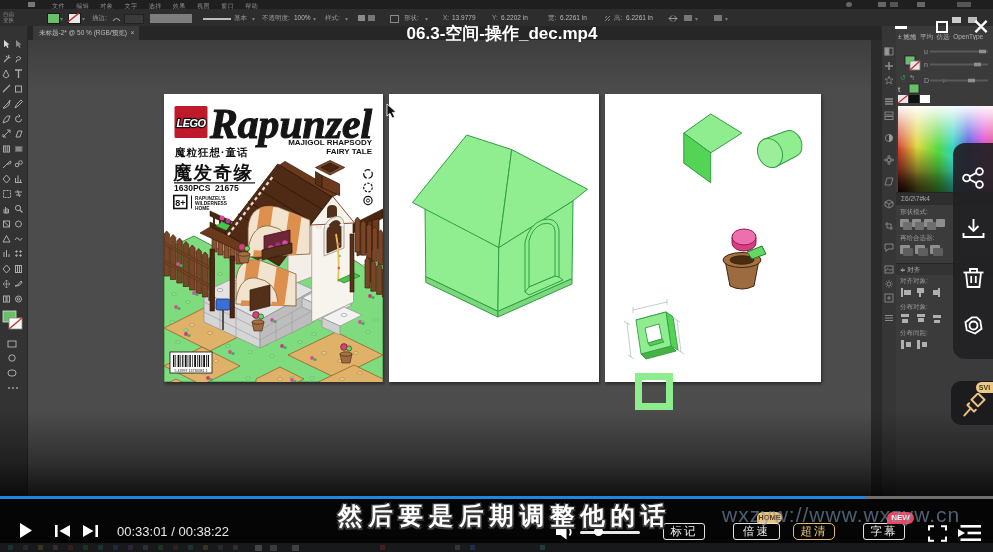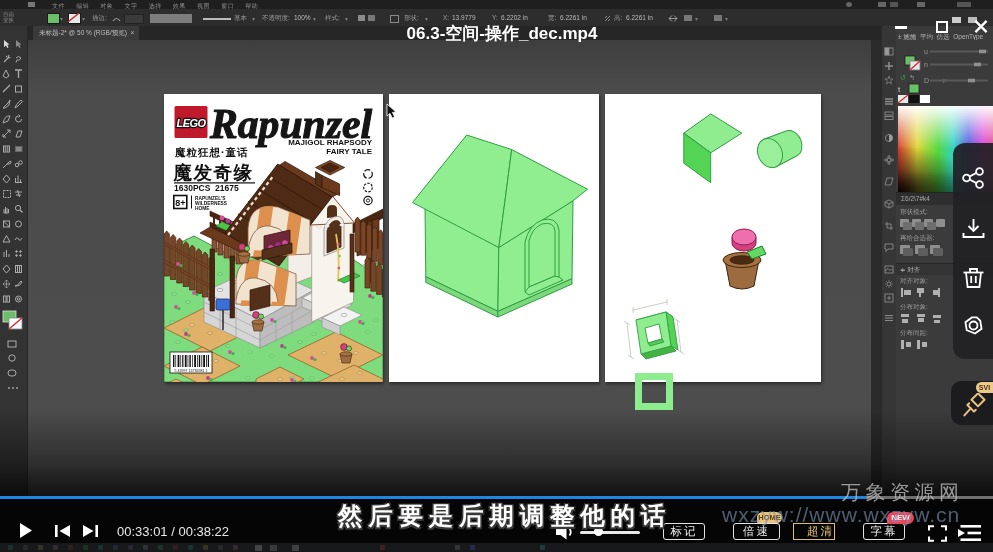--- a/index.html
+++ b/index.html
@@ -777,21 +777,21 @@
       </svg>
     <div class="txt" style="left:117px;top:25px;font-size:13px;color:#e8e8e8;">00:33:01 / 00:38:22</div>
     <svg class="abs" style="left:556px;top:25px" width="20" height="16" viewBox="0 0 20 16">
       <polygon points="0,5 4.5,5 10.5,0.5 10.5,15.5 4.5,11 0,11" fill="#fff"></polygon>
       <path d="M13.5,4.5 Q16,8 13.5,11.5" stroke="#fff" stroke-width="1.8" fill="none"></path>
     </svg>
     <div class="abs" style="left:580px;top:32px;width:60px;height:2.6px;background:#e8e8e8;border-radius:2px;"></div>
     <div class="abs" style="left:594px;top:28px;width:9px;height:9px;background:#fff;border-radius:50%;"></div>
     <div class="abs" style="left:663px;top:24px;width:40px;height:15px;border:1.5px solid #e2e2e2;border-radius:3px;color:#efefef;font-size:11.5px;line-height:15px;text-align:center;letter-spacing:2px;">标记</div>
     <div class="abs" style="left:733px;top:24px;width:45px;height:15px;border:1.5px solid #e2e2e2;border-radius:3px;color:#efefef;font-size:11.5px;line-height:15px;text-align:center;letter-spacing:2px;">倍速</div>
-    <div class="abs" style="left:793px;top:24px;width:40px;height:15px;border:1.5px solid #e3bd6f;border-radius:0;color:#eac878;font-size:11.5px;line-height:15px;text-align:right;letter-spacing:2px;">超清</div>
+    <div class="abs" style="left:793px;top:24px;width:40px;height:15px;border:1.5px solid #e3bd6f;border-radius:5px;color:#eac878;font-size:11.5px;line-height:15px;text-align:center;letter-spacing:2px;">超清</div>
     <div class="abs" style="left:863px;top:24px;width:40px;height:15px;border:1.5px solid #e2e2e2;border-radius:3px;color:#efefef;font-size:11.5px;line-height:15px;text-align:center;letter-spacing:2px;">字幕</div>
     <div class="abs" style="left:757px;top:13px;width:25px;height:11px;background:#ebc479;border-radius:6px 6px 6px 1px;color:#5a3a14;font-size:7.5px;font-weight:bold;line-height:11px;text-align:center;">HOME</div>
     <div class="abs" style="left:887px;top:13px;width:27px;height:12px;background:#e8455c;border-radius:7px 7px 7px 1px;color:#fff;font-size:8px;font-weight:bold;line-height:12px;text-align:center;">NEW</div>
     <svg class="abs" style="left:928px;top:26px" width="19" height="17" viewBox="0 0 19 17">
       <path d="M1,5.5 L1,1.2 L6,1.2 M13,1.2 L18,1.2 L18,5.5 M18,11.5 L18,15.8 L13,15.8 M6,15.8 L1,15.8 L1,11.5" stroke="#fff" stroke-width="2.1" fill="none"></path>
     </svg>
     <svg class="abs" style="left:958px;top:26px" width="23" height="16" viewBox="0 0 23 16">
       <rect x="2.5" y="0" width="20.5" height="2.6" fill="#fff"></rect>
       <polygon points="0,4 7,8 0,12" fill="#fff"></polygon>
       <rect x="9.5" y="6.7" width="13.5" height="2.6" fill="#fff"></rect>
@@ -819,21 +819,20 @@
       <div class="abs" style="left:270px;top:2px;width:7px;height:6px;background:#888;opacity:.3;"></div>
       <div class="abs" style="left:292px;top:2px;width:7px;height:6px;background:#aaa;opacity:.28;"></div>
       <div class="abs" style="left:380px;top:2px;width:5px;height:5px;background:#c33;opacity:.25;"></div>
       <div class="abs" style="left:455px;top:2px;width:5px;height:5px;background:#888;opacity:.25;"></div>
       <div class="abs" style="left:470px;top:2px;width:5px;height:5px;background:#3a6fd8;opacity:.25;"></div>
       <div class="abs" style="left:540px;top:2px;width:5px;height:5px;background:#2fa8a0;opacity:.25;"></div>
   </div>
 
   <div class="txt" id="subtitle" style="left:8px;top:499px;width:993px;text-align:center;color:#fff;font-size:24.5px;font-weight:bold;letter-spacing:5.8px;text-shadow:-1.5px -1.5px 0 #3a3a3a,1.5px -1.5px 0 #3a3a3a,-1.5px 1.5px 0 #3a3a3a,1.5px 1.5px 0 #3a3a3a,0 2px 1px #222;">然后要是后期调整他的话</div>
 
-  <div class="txt" style="left:841px;top:479px;font-size:20px;color:rgba(185,185,185,.8);letter-spacing:4.5px;">万象资源网</div>
   <div class="txt" style="left:722px;top:503px;font-size:21px;color:rgba(125,150,180,.62);letter-spacing:1px;">wxzyw://www.wxzyw.cn</div>
 
   <div class="txt" id="vtitle" style="left:0px;top:22px;width:1004px;text-align:center;color:#fff;font-size:17px;font-weight:bold;">06.3-空间-操作_dec.mp4</div>
   <div class="abs" style="left:895px;top:26px;width:12px;height:3px;background:#fff;"></div>
   <div class="abs" style="left:936px;top:21px;width:8px;height:8px;border:2px solid #fff;"></div>
   <svg class="abs" style="left:974px;top:20px;" width="15" height="14" viewBox="0 0 16 15">
       <path d="M1.5 1 L13.5 13 M13.5 1 L1.5 13" stroke="#fff" stroke-width="2.5"></path>
     </svg>
 
   <div class="abs" id="sidebar" style="left:953px;top:143px;width:40px;height:216px;background:rgba(33,33,36,.93);border-radius:12px 0 0 12px;">

